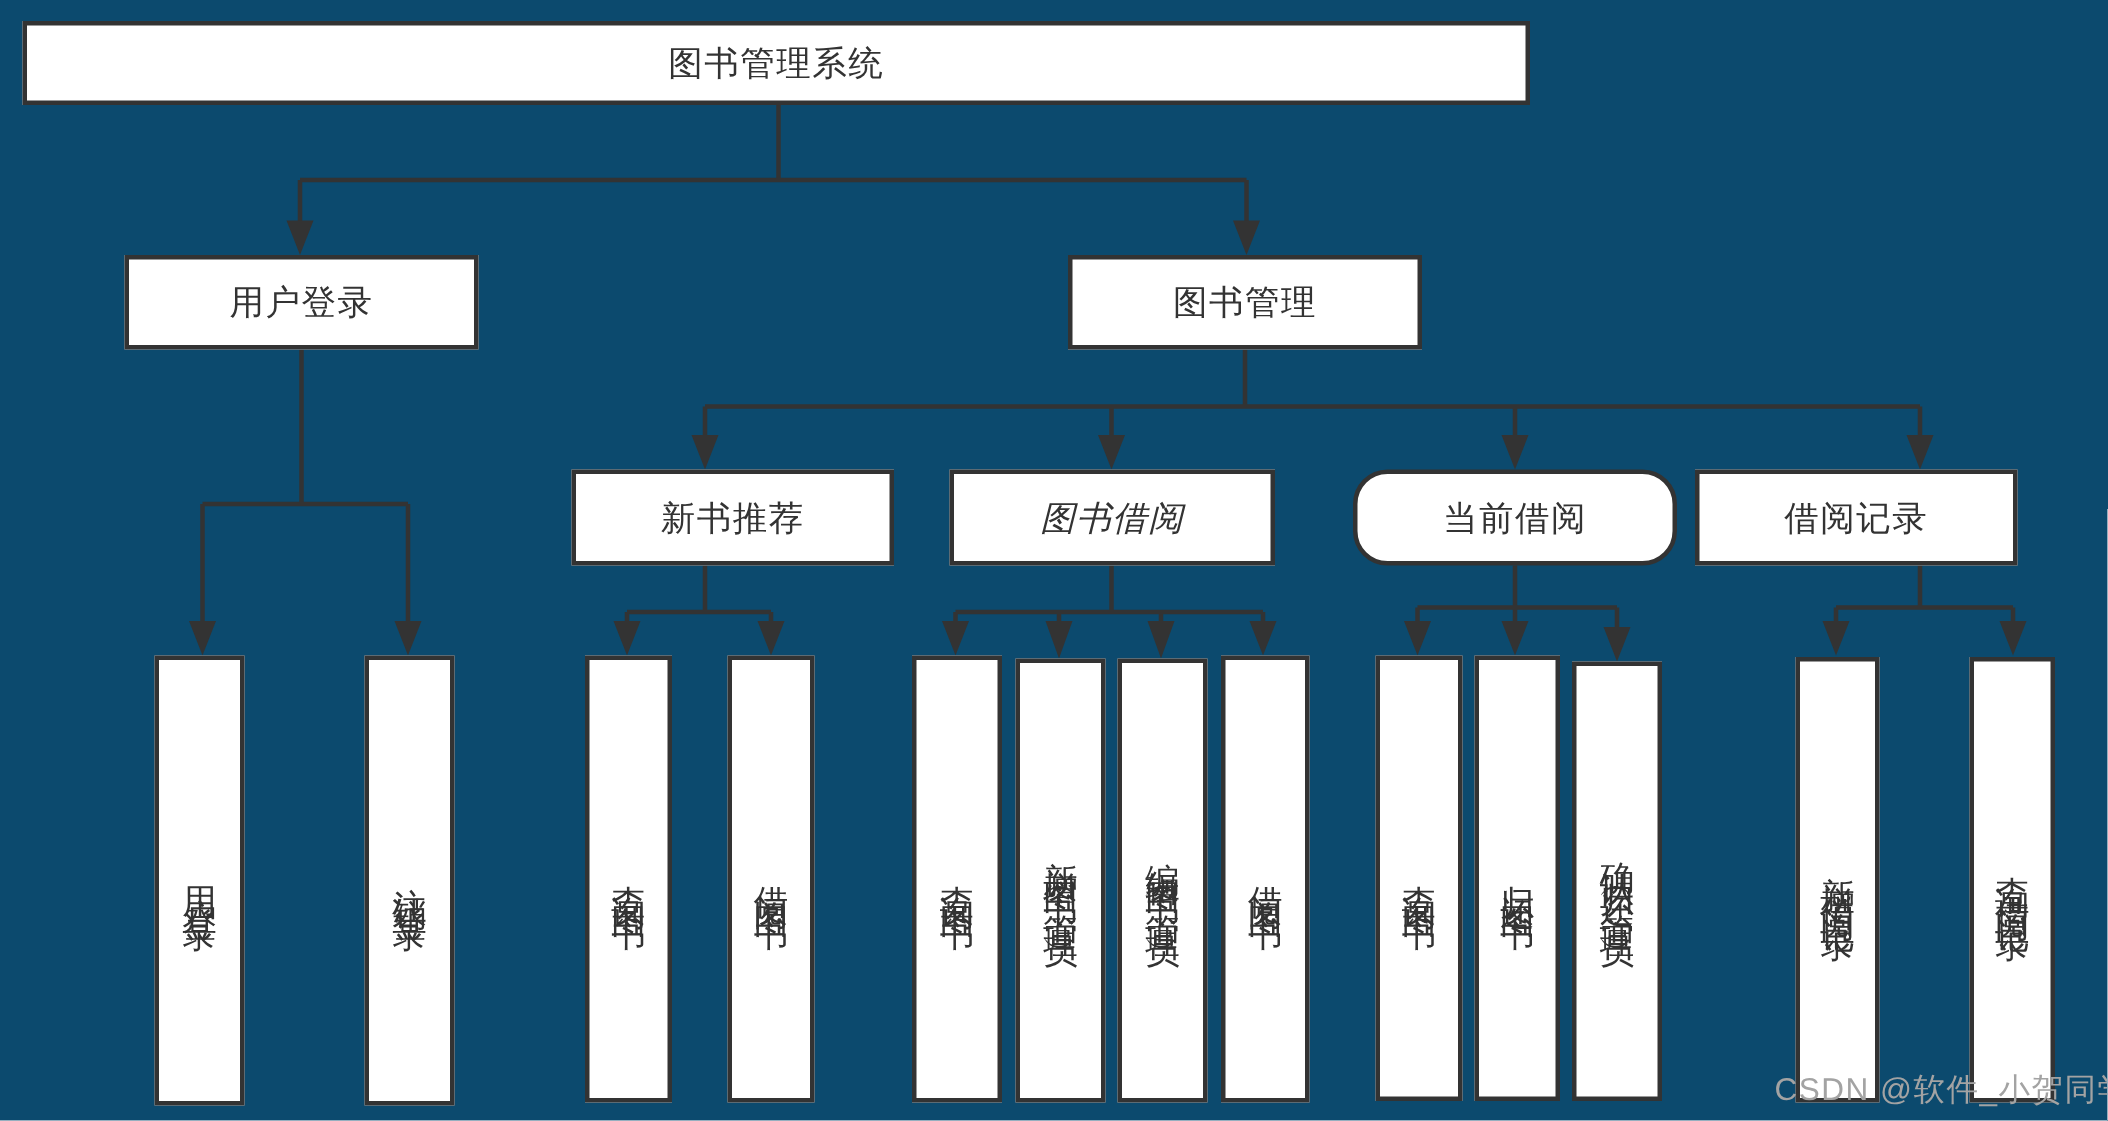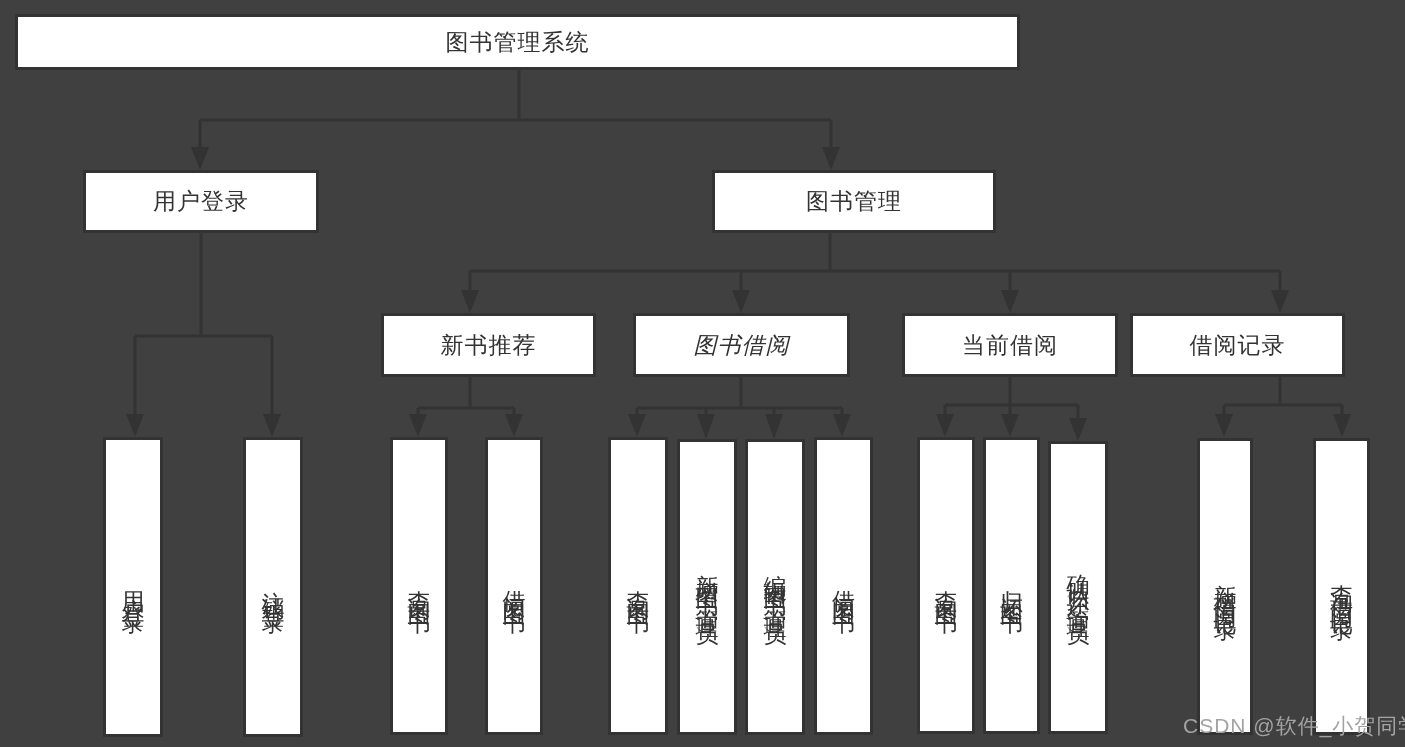--- a/index.html
+++ b/index.html
@@ -5,21 +5,21 @@
   html, body {
     margin: 0;
     padding: 0;
     background: #ffffff;
     font-family: "Liberation Sans", "DejaVu Sans", sans-serif;
   }
   #stage {
     position: relative;
     width: 1405px;
     height: 747px;
-    background: #404040;
+    background: #0c4a6e;
     overflow: hidden;
   }
   #connectors {
     position: absolute;
     left: 0;
     top: 0;
     width: 1405px;
     height: 747px;
   }
   .node {
@@ -88,25 +88,25 @@
       <polygon points="1001,414 1019,414 1010,437"></polygon>
       <polygon points="1069,418 1087,418 1078,441"></polygon>
       <polygon points="1215,414 1233,414 1224,437"></polygon>
       <polygon points="1333,414 1351,414 1342,437"></polygon>
     </g>
   </svg>
 
   <div class="node" style="left:15px; top:14px; width:1005px; height:56px;">图书管理系统</div>
 
   <div class="node" style="left:83px; top:170px; width:236px; height:63px;">用户登录</div>
-  <div class="node" style="left:712px; top:170px; width:284px; height:63px;">图书管理</div>
+  <div class="node" style="left:712px; top:170px; width:236px; height:63px;">图书管理</div>
 
   <div class="node" style="left:362px; top:313px; width:215px; height:64px;margin-left:19px;">新书推荐</div>
   <div class="node" style="left:633px; top:313px; width:217px; height:64px;font-style:italic;">图书借阅</div>
-  <div class="node" style="left:902px; top:313px; width:216px; height:64px;">当前借阅</div>
+  <div class="node" style="left:902px; top:313px; width:216px; height:64px;border-radius:23px;">当前借阅</div>
   <div class="node" style="left:1130px; top:313px; width:215px; height:64px;">借阅记录</div>
 
   <div class="node leaf" style="left:103px; top:437px; width:60px; height:300px;">
     <span class="vtext">用户登录</span>
   </div>
   <div class="node leaf" style="left:243px; top:437px; width:60px; height:300px;">
     <span class="vtext">注销登录</span>
   </div>
 
   <div class="node leaf" style="left:390px; top:437px; width:58px; height:298px;">

